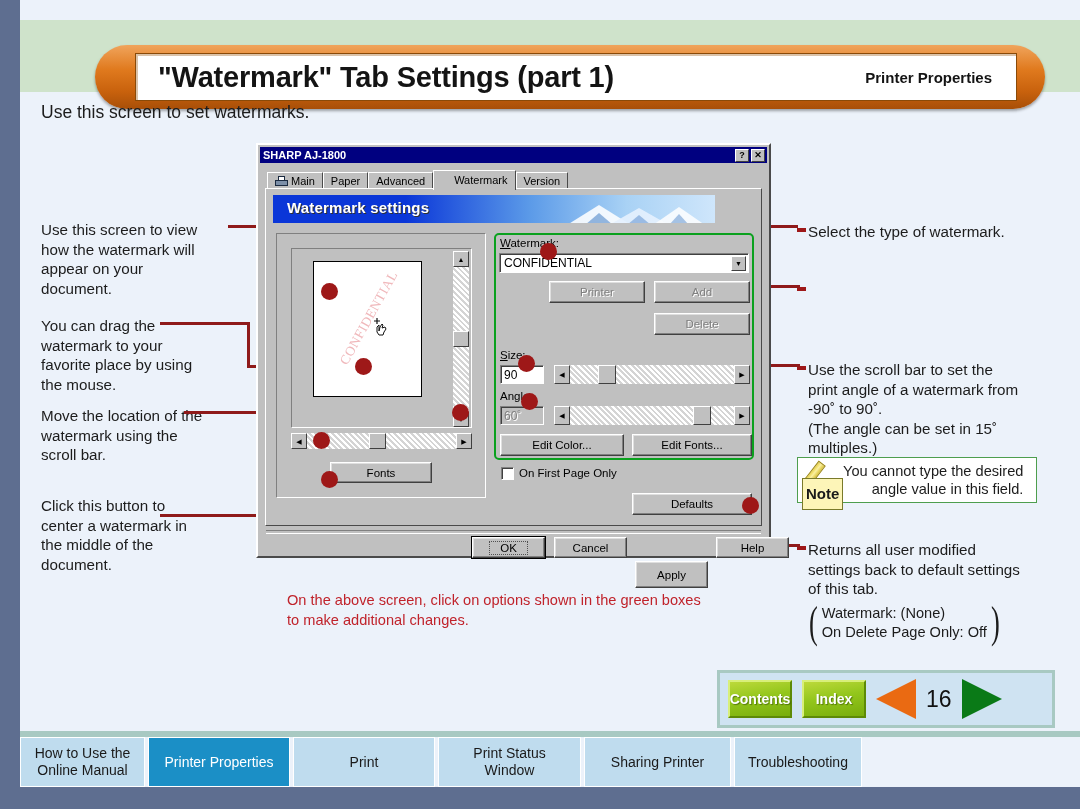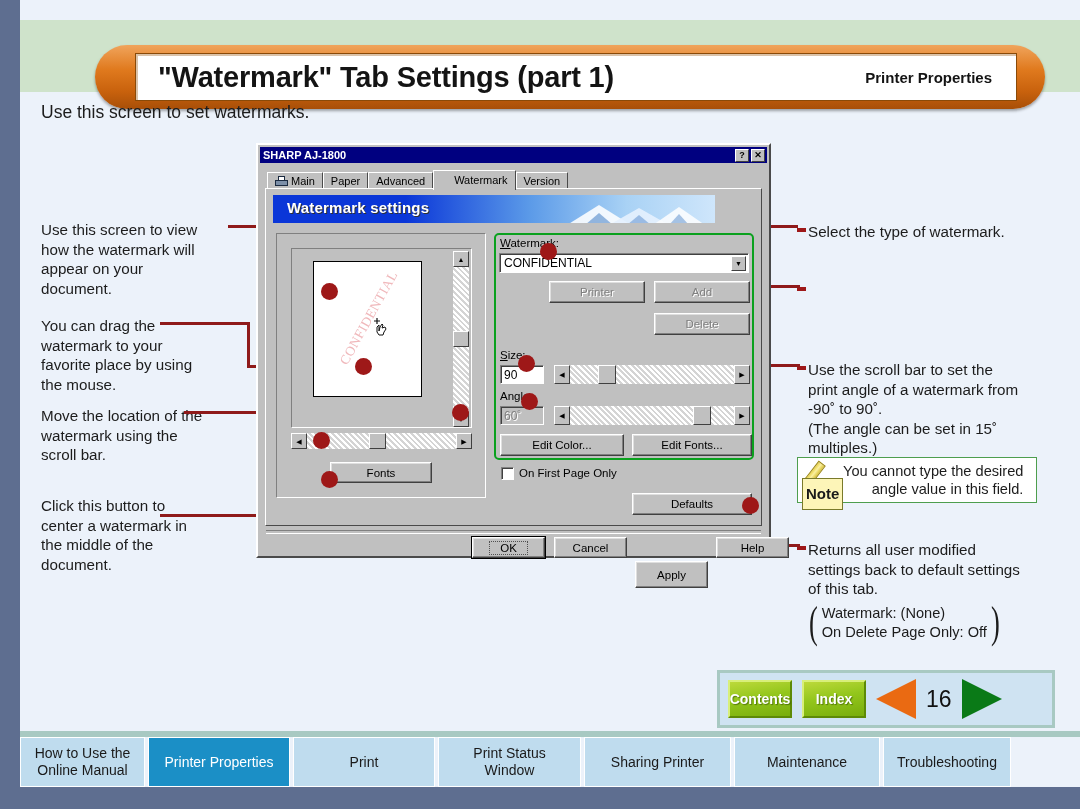--- a/index.html
+++ b/index.html
@@ -648,20 +648,22 @@
 angle value in this field.</div>
   </div>
 
   <div class="brace-block">
     <div class="brace">(</div>
     <div class="brace-text">Watermark: (None)
 On Delete Page Only: Off</div>
     <div class="brace">)</div>
   </div>
 
+  <div class="red-caption">On the above screen, click on options shown in the green boxes
+to make additional changes.</div>
 
   <div class="cl" style="left:228px; top:225px; width:102px; height:3px;"></div>
   <div class="cl" style="left:327px; top:225px; width:3px; height:65px;"></div>
 
   <div class="cl" style="left:160px; top:322px; width:90px; height:3px;"></div>
   <div class="cl" style="left:247px; top:322px; width:3px; height:46px;"></div>
   <div class="cl" style="left:247px; top:365px; width:116px; height:3px;"></div>
 
   <div class="cl" style="left:184px; top:411px; width:277px; height:3px;"></div>
   <div class="cl" style="left:367px; top:411px; width:3px; height:30px;"></div>
@@ -840,18 +842,17 @@
   <div class="green-strip"></div>
 
   <div class="tabsrow">
     <div class="bottom-tab" style="width:125px;">How to Use the
 Online Manual</div>
     <div class="bottom-tab active" style="width:142px;">Printer Properties</div>
     <div class="bottom-tab" style="width:142px;">Print</div>
     <div class="bottom-tab" style="width:143px;">Print Status
 Window</div>
     <div class="bottom-tab" style="width:147px;">Sharing Printer</div>
-    <div class="bottom-tab" style="width:146px;">Maintenance</div>
     <div class="bottom-tab" style="width:128px;">Troubleshooting</div>
   </div>
 
   <div class="footer-strip"></div>
 </div>
 
 </body></html>

